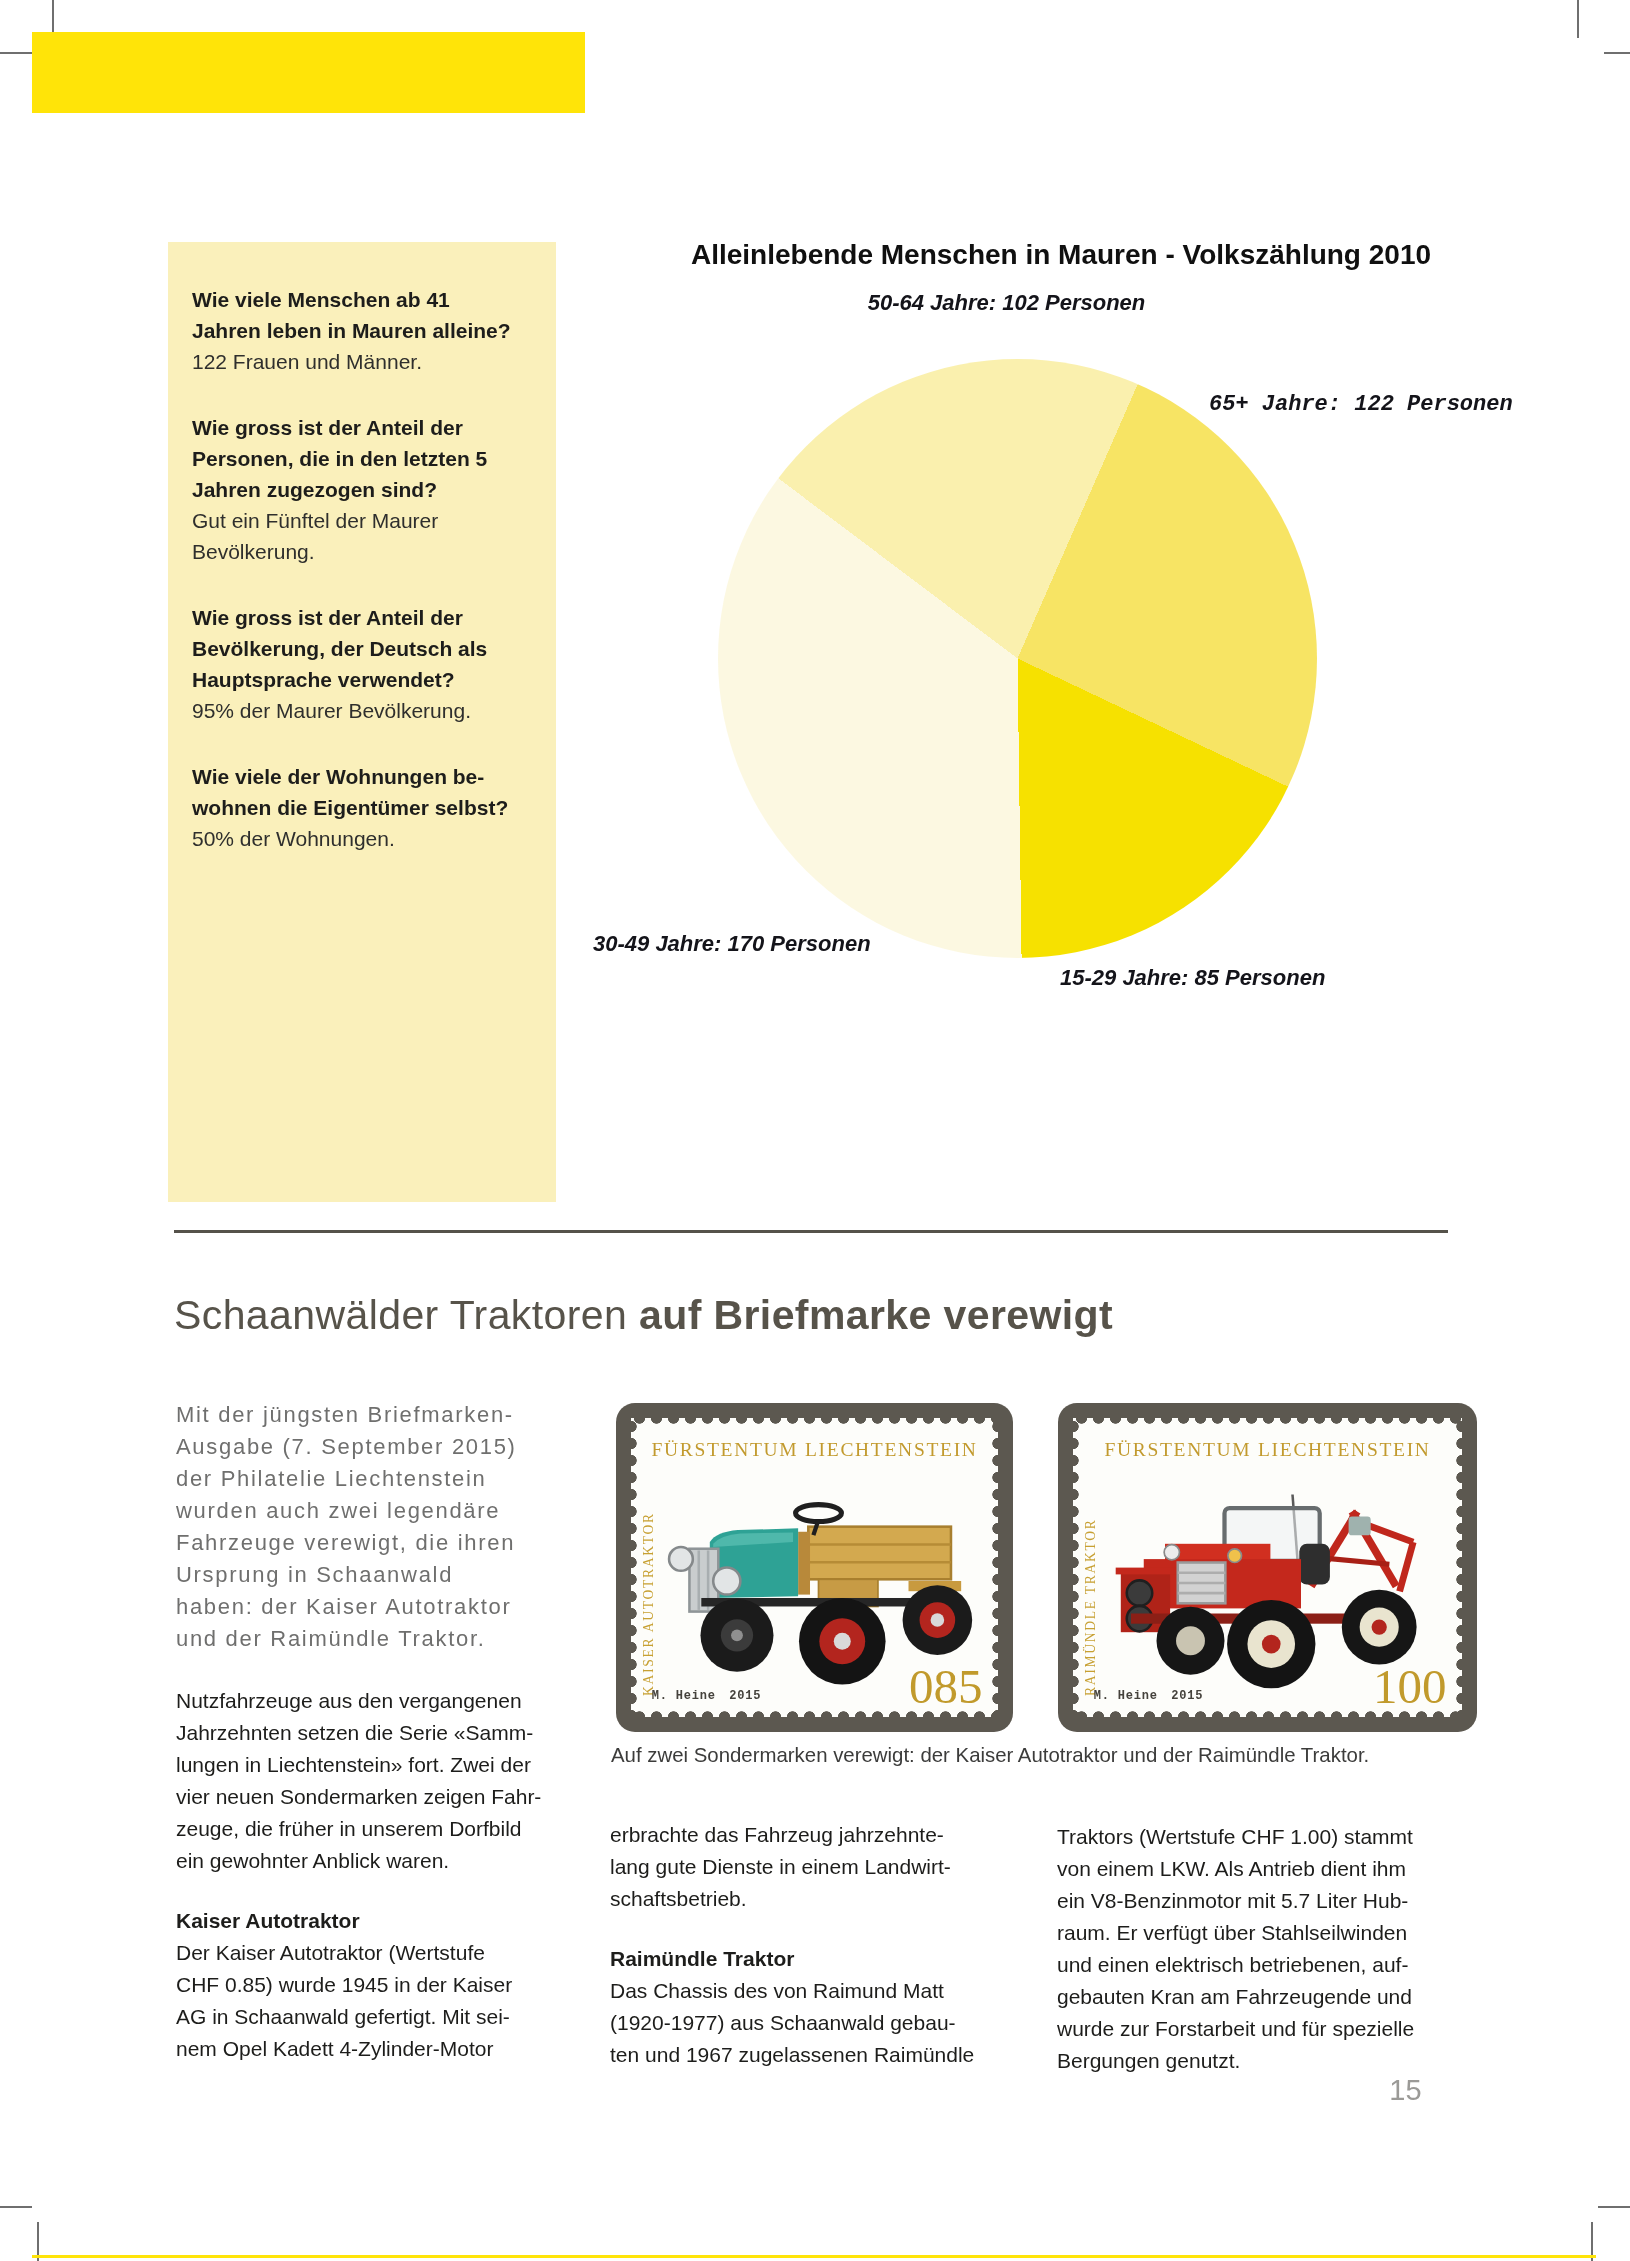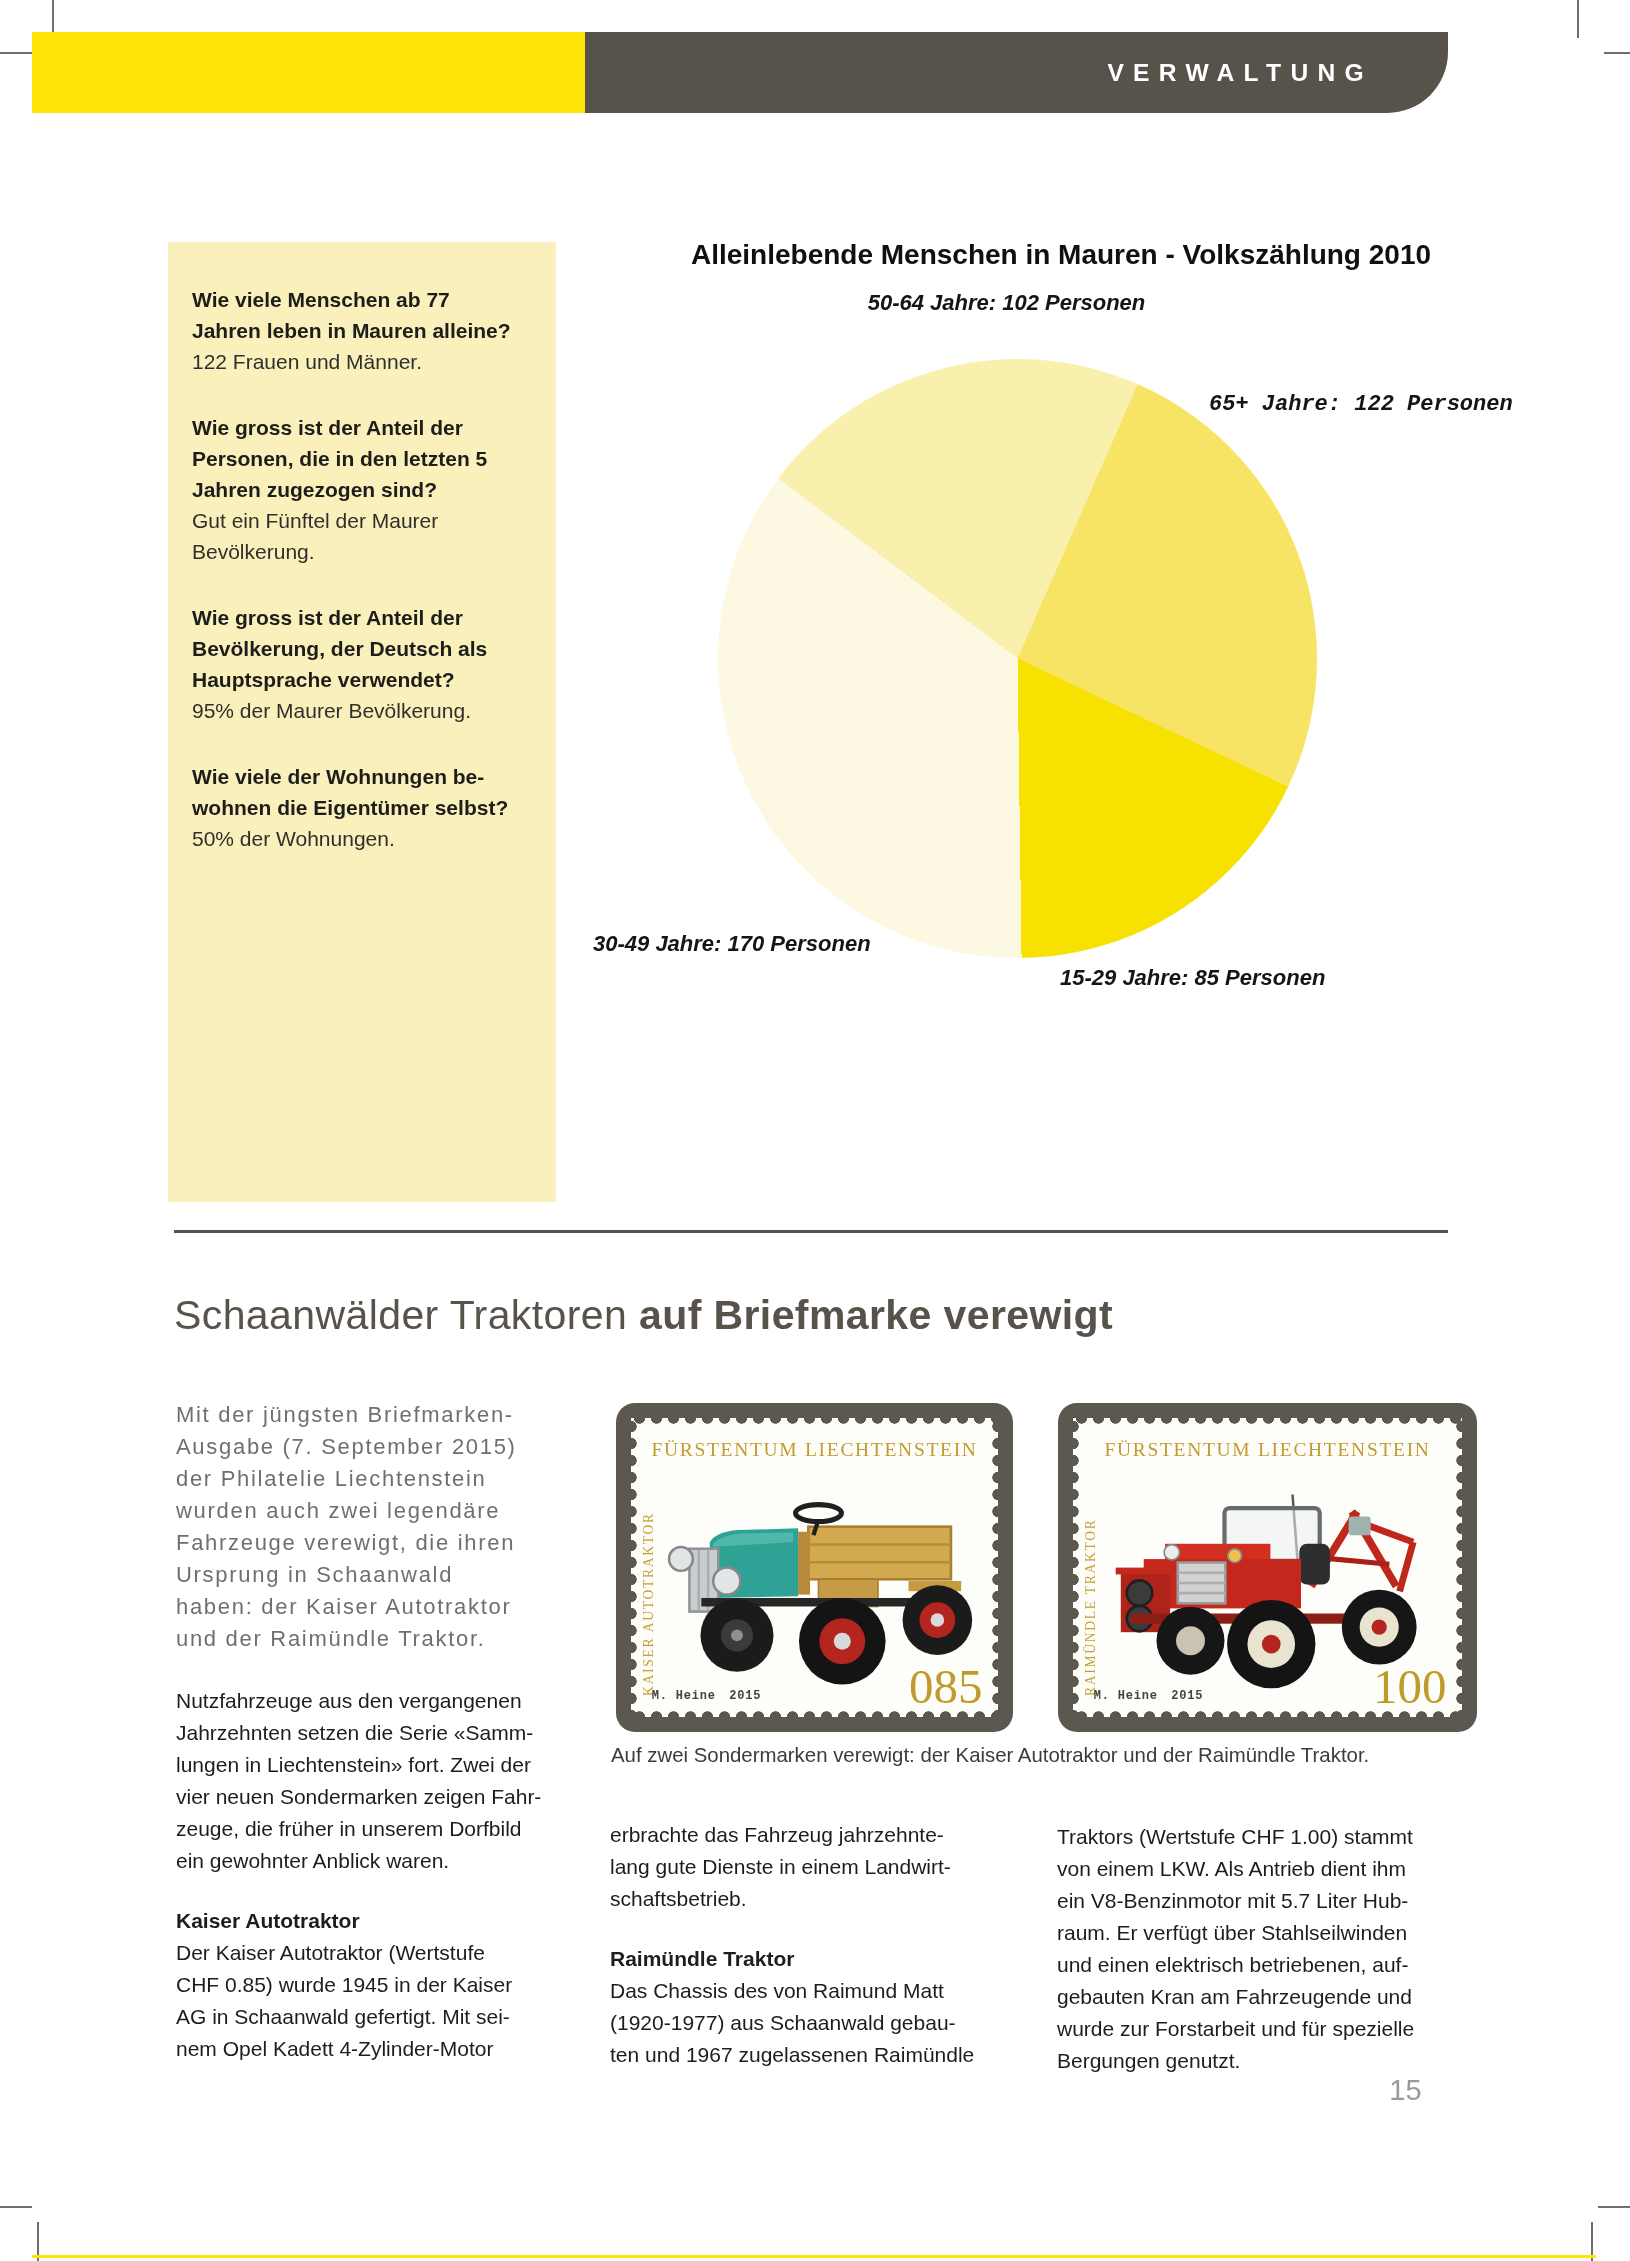--- a/index.html
+++ b/index.html
@@ -93,27 +93,24 @@
   <div class="cropmark" style="left:52px; top:0; width:1.7px; height:38px;"></div>
   <div class="cropmark" style="left:0; top:52px; width:40px; height:1.7px;"></div>
   <div class="cropmark" style="left:1577px; top:0; width:1.7px; height:38px;"></div>
   <div class="cropmark" style="left:1604px; top:52px; width:26px; height:1.7px;"></div>
   <div class="cropmark" style="left:0; top:2206px; width:32px; height:1.7px;"></div>
   <div class="cropmark" style="left:37px; top:2222px; width:1.7px; height:39px;"></div>
   <div class="cropmark" style="left:1598px; top:2206px; width:32px; height:1.7px;"></div>
   <div class="cropmark" style="left:1591px; top:2222px; width:1.7px; height:39px;"></div>
 
   <div class="bar-yellow"></div>
-  <div class="bar-dark">
-    <span class="verwaltung">VERWALTUNG</span>
-  </div>
 
   <div class="infobox">
     <div class="qa">
-      <div class="q lines">Wie viele Menschen ab 77
+      <div class="q lines">Wie viele Menschen ab 41
 Jahren leben in Mauren alleine?</div>
       <div class="a lines">122 Frauen und Männer.</div>
     </div>
     <div class="qa">
       <div class="q lines">Wie gross ist der Anteil der
 Personen, die in den letzten 5
 Jahren zugezogen sind?</div>
       <div class="a lines">Gut ein Fünftel der Maurer
 Bevölkerung.</div>
     </div>

